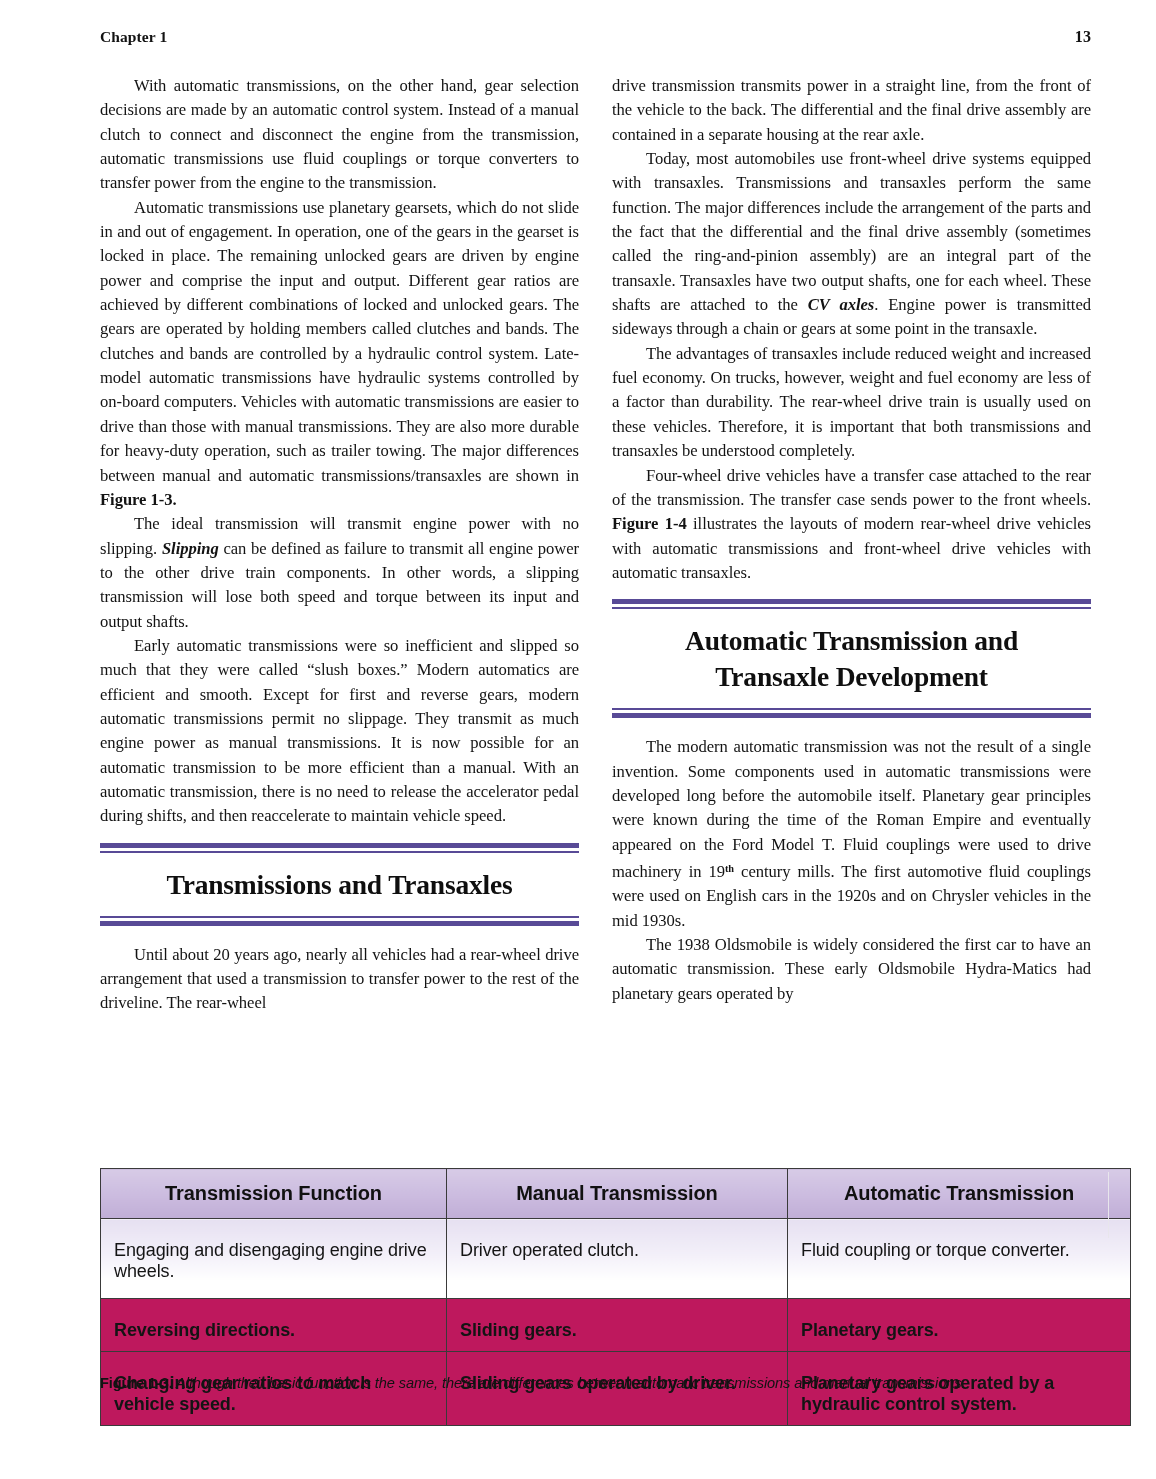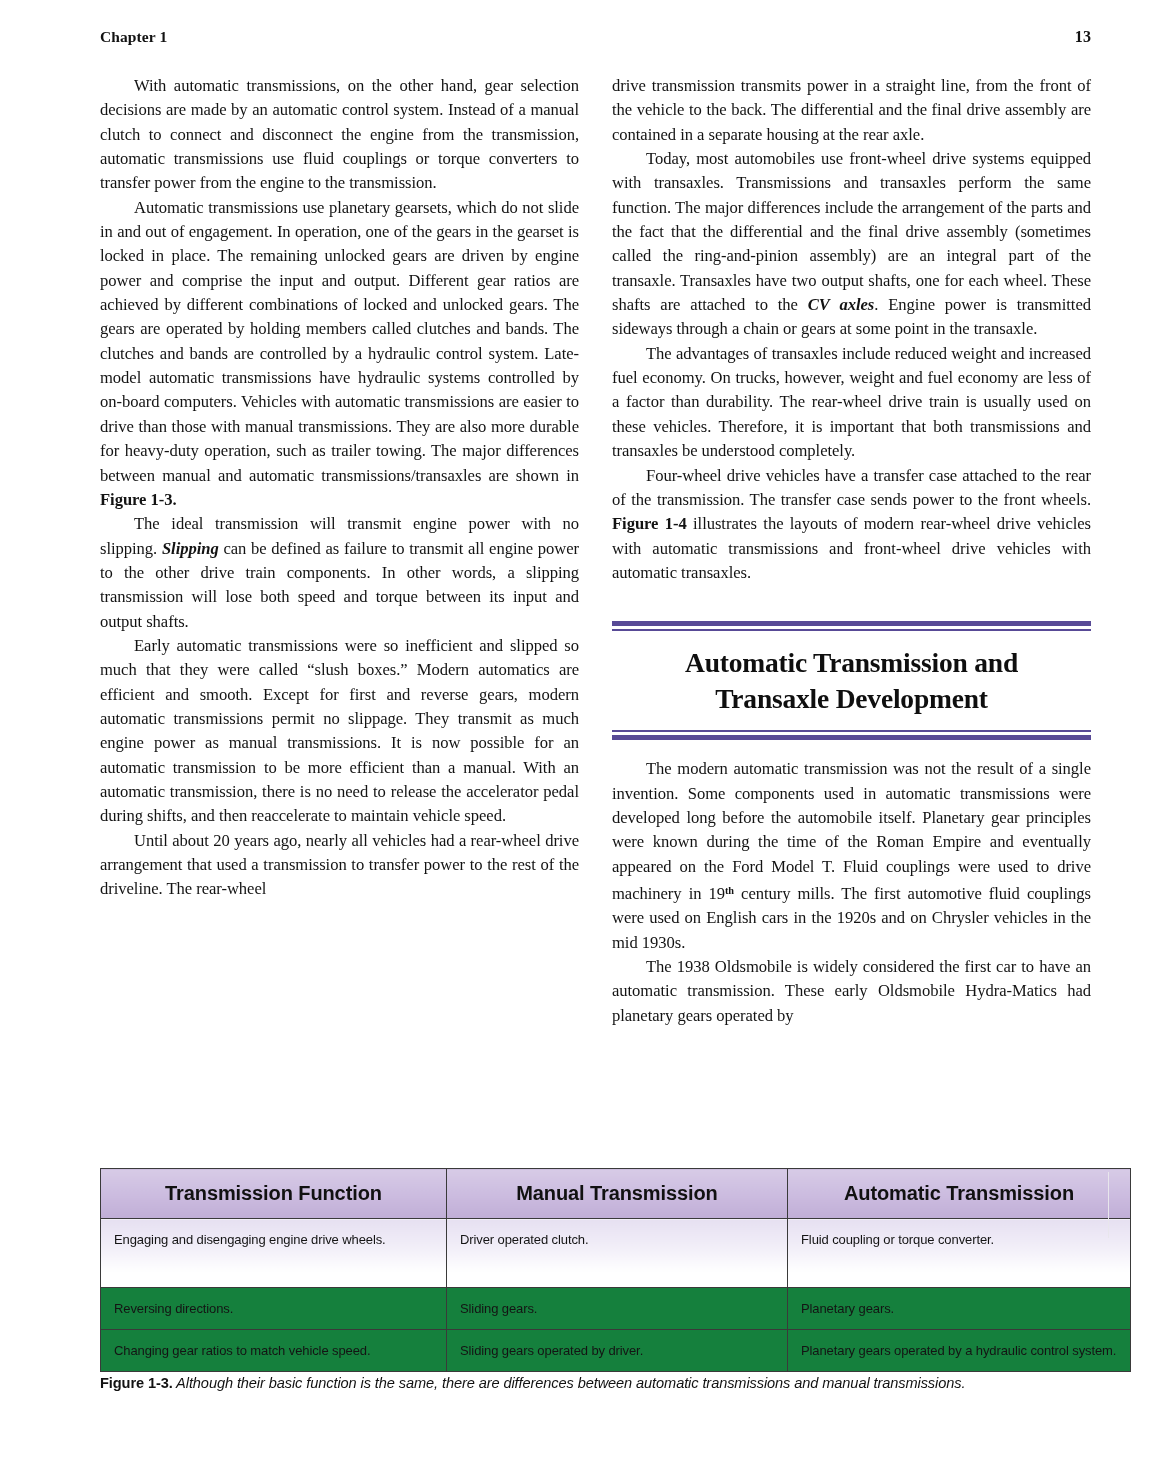--- a/index.html
+++ b/index.html
@@ -81,21 +81,21 @@
     font-style: italic;
   }
   sup.ord {
     font-size: 0.62em;
     vertical-align: 0.48em;
     font-weight: bold;
   }
 
   
   .section-head {
-    margin-top: 36px;
+    margin-top: 14px;
     margin-bottom: 17px;
   }
   .rule-top, .rule-bottom {
     width: 100%;
   }
   .rule-thick {
     height: 5px;
     background: #584a96;
   }
   .rule-gap {
@@ -139,32 +139,33 @@
   table.fig-table th {
     background: linear-gradient(to bottom, #d7cbe6 0%, #cbbbdf 55%, #c0aed6 100%);
     text-align: center;
     font-size: 20px;
     font-weight: bold;
     color: #111111;
     padding: 13px 6px 13px 6px;
     letter-spacing: -0.1px;
   }
   table.fig-table td {
-    font-size: 13px;
+    font-size: 18px;
     color: #141414;
-    padding: 10px 12px 10px 13px;
+    padding: 21px 12px 10px 13px;
     line-height: 21px;
     letter-spacing: -0.1px;
   }
   tr.row-first td {
     background: linear-gradient(to bottom, #e6e0f1 0%, #f3f0f9 45%, #ffffff 78%, #ffffff 100%);
     height: 48px;
   }
   tr.row-plain td {
-    background: #15803d;
+    background: #be185d;
+    font-weight: bold;
   }
   .col-1 { width: 333px; }
   .col-2 { width: 328px; }
   .col-3 { width: 330px; }
 
   
   .scan-artifact {
     position: absolute;
     left: 1108px;
     top: 1172px;
@@ -211,20 +212,33 @@
     <div class="col">
 
       <p class="body">With automatic transmissions, on the other hand, gear selection decisions are made by an automatic control system. Instead of a manual clutch to connect and disconnect the engine from the transmission, automatic transmissions use fluid couplings or torque converters to transfer power from the engine to the transmission.</p>
 
       <p class="body"><span>Automatic transmissions use planetary gearsets, which do not slide in and out of engagement. In operation, one of the gears in the gearset is locked in place. The remaining unlocked gears are driven by engine power and comprise the input and output. Different gear ratios are achieved by different combinations of locked and unlocked gears. The gears are operated by holding members called clutches and bands. The clutches and bands are controlled by a hydraulic control system. Late-model automatic transmissions have hydraulic systems controlled by on-board computers. Vehicles with automatic transmissions are easier to drive than those with manual transmissions. They are also more durable for heavy-duty operation, such as trailer towing. The major differences between manual and automatic transmissions/transaxles are shown in </span><b class="term">Figure 1-3.</b></p>
 
       <p class="body"><span>The ideal transmission will transmit engine power with no slipping. </span><i class="termdef">Slipping</i><span> can be defined as failure to transmit all engine power to the other drive train components. In other words, a slipping transmission will lose both speed and torque between its input and output shafts.</span></p>
 
       <p class="body">Early automatic transmissions were so inefficient and slipped so much that they were called “slush boxes.” Modern automatics are efficient and smooth. Except for first and reverse gears, modern automatic transmissions permit no slippage. They transmit as much engine power as manual transmissions. It is now possible for an automatic transmission to be more efficient than a manual. With an automatic transmission, there is no need to release the accelerator pedal during shifts, and then reaccelerate to maintain vehicle speed.</p>
 
+      <div class="section-head">
+        <div class="rule-top">
+          <div class="rule-thick"></div>
+          <div class="rule-gap"></div>
+          <div class="rule-thin"></div>
+        </div>
+        <h2>Transmissions and Transaxles</h2>
+        <div class="rule-bottom">
+          <div class="rule-thin"></div>
+          <div class="rule-gap"></div>
+          <div class="rule-thick"></div>
+        </div>
+      </div>
 
       <p class="body">Until about 20 years ago, nearly all vehicles had a rear-wheel drive arrangement that used a transmission to transfer power to the rest of the driveline. The rear-wheel</p>
     </div>
 
     <div class="col">
 
       <p class="body cont">drive transmission transmits power in a straight line, from the front of the vehicle to the back. The differential and the final drive assembly are contained in a separate housing at the rear axle.</p>
 
       <p class="body"><span>Today, most automobiles use front-wheel drive systems equipped with transaxles. Transmissions and transaxles perform the same function. The major differences include the arrangement of the parts and the fact that the differential and the final drive assembly (sometimes called the ring-and-pinion assembly) are an integral part of the transaxle. Transaxles have two output shafts, one for each wheel. These shafts are attached to the </span><i class="termdef">CV axles</i><span>. Engine power is transmitted sideways through a chain or gears at some point in the transaxle.</span></p>
 

